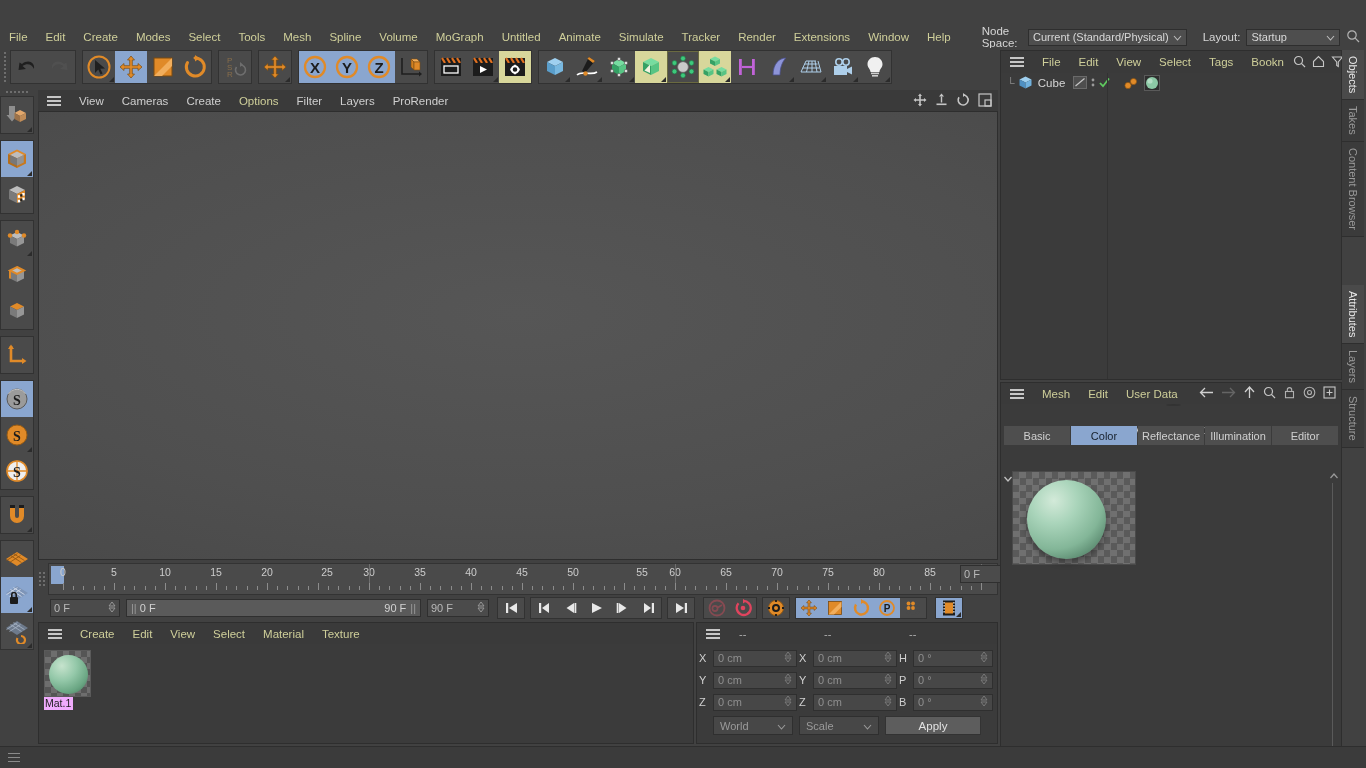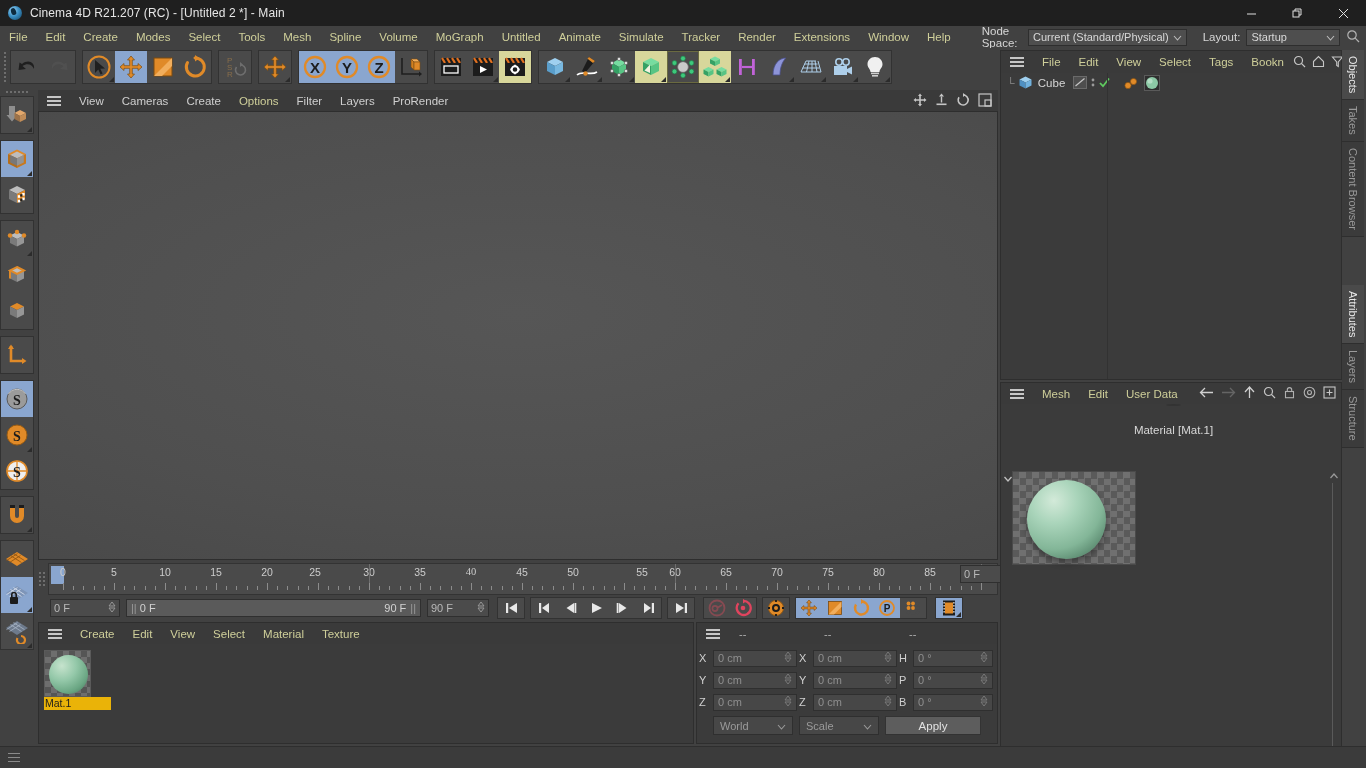--- a/index.html
+++ b/index.html
@@ -124,21 +124,21 @@
 
   
   .matmgr { position:absolute; left:38px; top:622px; width:656px; height:122px; background:#3b3b3b; border:1px solid #2e2e2e;}
   .mm-menu{ height:21px; background:#3a3a3a; display:flex; align-items:center;}
   .mm-menu .menu-item{ color:#cfcf9a;}
   .mat-tile { position:absolute; left:5px; top:27px; width:47px; height:60px; }
   .mat-thumb { width:47px; height:47px; border:1px solid #5a5a5a;
     background: conic-gradient(#6e6e6e 0 25%, #555 0 50%, #6e6e6e 0 75%, #555 0) 0 0/12px 12px; position:relative;}
   .mat-sphere { position:absolute; left:4px; top:4px; width:39px; height:39px; border-radius:50%;
     background: radial-gradient(circle at 33% 28%, #c6e3cd 0%, #94c8a9 38%, #6aa683 70%, #3e6b53 100%);}
-  .mat-name { width:67px; height:13px; background:#eab308; color:#1c1c1c; font-size:10.5px; text-align:left; padding-left:1px; line-height:13px;}
+  .mat-name { width:29px; height:13px; background:#f0abfc; color:#1c1c1c; font-size:10.5px; text-align:left; padding-left:1px; line-height:13px;}
 
   
   .coords { position:absolute; left:696px; top:622px; width:302px; height:122px; background:#3b3b3b; border:1px solid #2e2e2e;}
   .co-menu{ height:21px; background:#3a3a3a; display:flex; align-items:center; color:#b0b0b0;}
   .co-menu span.dd{ width:85px; text-align:left; font-size:11px; padding-left:10px;}
   .co-grid { position:absolute; left:2px; top:24px; width:298px;}
   .co-row { display:flex; align-items:center; height:22px; }
   .co-lbl { width:14px; font-size:11px; color:#d0d0d0; text-align:left;}
   .co-field { height:17px; background:#474747; border:1px solid #2f2f2f; color:#8f8f8f;
     font-size:11px; display:flex; align-items:center; padding:0 4px; }
@@ -189,43 +189,20 @@
   .sb-grip{ position:absolute; left:8px; top:6px; display:flex; flex-direction:column; gap:3px;}
   .sb-grip i{ width:12px;height:1px;background:#8a8a8a;display:block;}
 
   svg { shape-rendering:geometricPrecision; }
 </style>
 </head>
 <body>
 
 <div class="app">
 
-  <div class="titlebar">
-    <div class="title-icon"></div>
-    <div class="title-text">Cinema 4D R21.207 (RC) - [Untitled 2 *] - Main</div>
-    <div class="winbtns">
-      <div class="winbtn">
-        <svg width="11" height="11" viewBox="0 0 11 11">
-            <line x1="1" y1="6" x2="10" y2="6" stroke="#e0e0e0" stroke-width="1"></line>
-          </svg>
-      </div>
-      <div class="winbtn">
-        <svg width="11" height="11" viewBox="0 0 11 11">
-          <rect x="1" y="3" width="6" height="6" fill="none" stroke="#e0e0e0" stroke-width="1"></rect>
-          <path d="M3 3 V1 H9 V7 H7" fill="none" stroke="#e0e0e0" stroke-width="1"></path>
-        </svg>
-      </div>
-      <div class="winbtn close">
-        <svg width="11" height="11" viewBox="0 0 11 11">
-            <line x1="1" y1="1" x2="10" y2="10" stroke="#e0e0e0" stroke-width="1"></line>
-            <line x1="10" y1="1" x2="1" y2="10" stroke="#e0e0e0" stroke-width="1"></line>
-          </svg>
-      </div>
-    </div>
-  </div>
 
   <div class="menubar">
     <div class="menu-item">File</div>
     <div class="menu-item">Edit</div>
     <div class="menu-item">Create</div>
     <div class="menu-item">Modes</div>
     <div class="menu-item">Select</div>
     <div class="menu-item">Tools</div>
     <div class="menu-item">Mesh</div>
     <div class="menu-item">Spline</div>
@@ -711,25 +688,25 @@
         <i></i>
         <i></i>
       </div>
     <div class="tl-ruler" id="tl-ruler">
       <div class="tl-green"></div>
     <div class="tick-lbl" style="left: 14px;">0</div>
         <div class="tick-lbl" style="left: 65px;">5</div>
         <div class="tick-lbl" style="left: 116px;">10</div>
         <div class="tick-lbl" style="left: 167px;">15</div>
         <div class="tick-lbl" style="left: 218px;">20</div>
-        <div class="tick-lbl" style="left: 266px;">25</div>
+        <div class="tick-lbl" style="left: 278px;">25</div>
         <div class="tick-lbl" style="left: 320px;">30</div>
         <div class="majorline" style="left: 320px;"></div>
         <div class="tick-lbl" style="left: 371px;">35</div>
-        <div class="tick-lbl" style="left: 422px; font-family: Liberation Serif, serif;">40</div>
+        <div class="tick-lbl" style="left: 422px;">40</div>
         <div class="tick-lbl" style="left: 473px;">45</div>
         <div class="tick-lbl" style="left: 524px;">50</div>
         <div class="tick-lbl" style="left: 575px; margin-left: 18px;">55</div>
         <div class="tick-lbl" style="left: 626px;">60</div>
         <div class="majorline" style="left: 626px;"></div>
         <div class="tick-lbl" style="left: 677px;">65</div>
         <div class="tick-lbl" style="left: 728px;">70</div>
         <div class="tick-lbl" style="left: 779px;">75</div>
         <div class="tick-lbl" style="left: 830px;">80</div>
         <div class="tick-lbl" style="left: 881px;">85</div>
@@ -1252,20 +1229,27 @@
               <path d="M6.5 3.5 v6 M3.5 6.5 h6" stroke="#c6c6c6" stroke-width="1.1"></path>
             </svg></span>
       </div>
     </div>
 
     <div class="am-title">
       <span class="sph"></span>
       <span style="color:#d8d8d8;font-size:11.5px">Material [Mat.1]</span>
     </div>
 
+    <div class="am-tabs">
+      <span class="am-tab" style="width:66px">Basic</span>
+      <span class="am-tab active" style="width:66px">Color</span>
+      <span class="am-tab" style="width:66px">Reflectance</span>
+      <span class="am-tab" style="width:66px">Illumination</span>
+      <span class="am-tab" style="width:66px">Editor</span>
+    </div>
 
     <span class="prev-arrow">
       <svg width="10" height="8" viewBox="0 0 10 8">
           <path d="M1.5 2 L5 6 L8.5 2" fill="none" stroke="#c0c0c0" stroke-width="1.3"></path>
         </svg>
     </span>
     <div class="matprev">
       <div class="ball"></div>
     </div>
 

